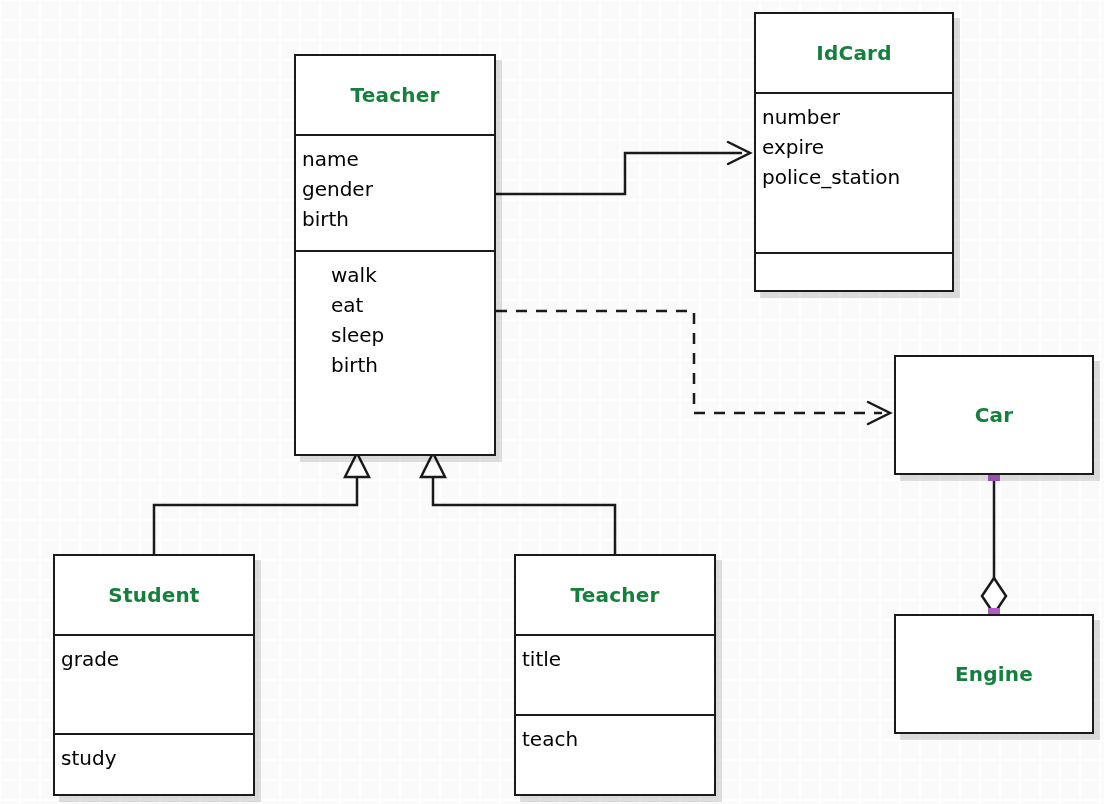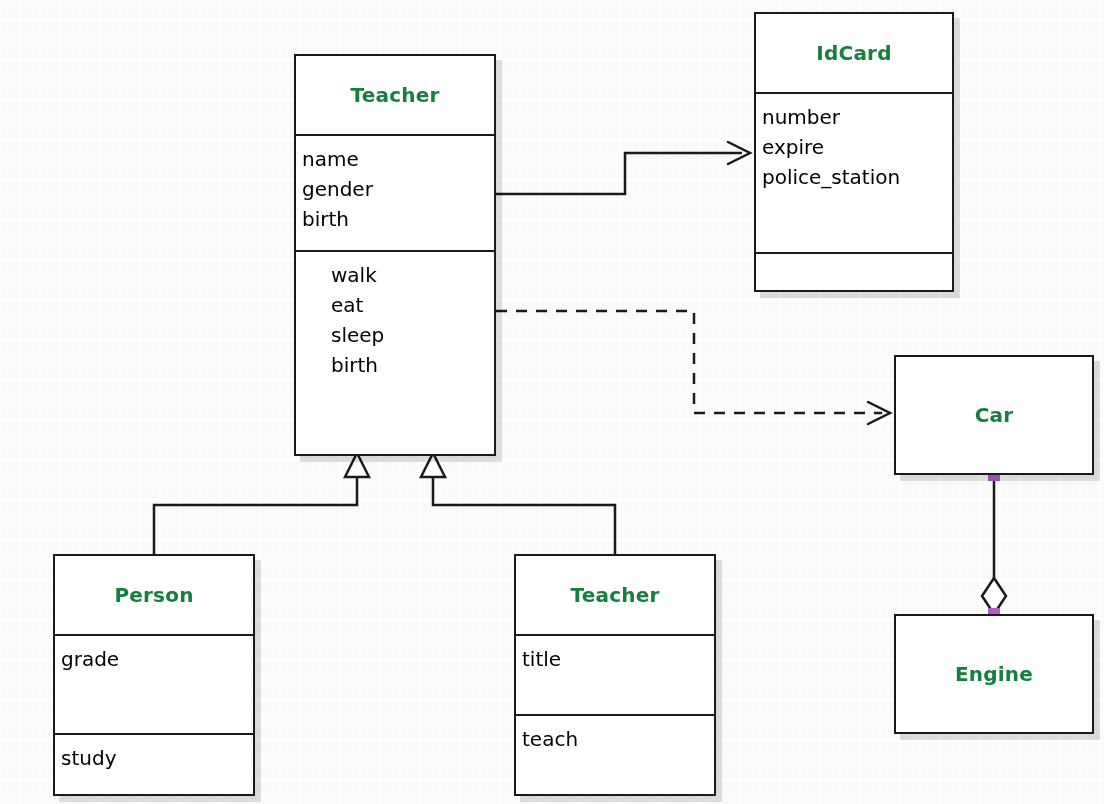--- a/index.html
+++ b/index.html
@@ -130,21 +130,21 @@
     <div class="compartment class-title" style="height:78px;">IdCard</div>
     <div class="compartment member-list" style="flex:1 1 auto;">
       <div class="member">number</div>
       <div class="member">expire</div>
       <div class="member">police_station</div>
     </div>
     <div class="compartment empty-compartment" style="height:38px;"></div>
   </div>
 
   <div class="uml-class" style="left:53px; top:554px; width:202px; height:242px;">
-    <div class="compartment class-title" style="height:78px;">Person</div>
+    <div class="compartment class-title" style="height:78px;">Student</div>
     <div class="compartment member-list" style="height:80px;">
       <div class="member">grade</div>
     </div>
     <div class="compartment member-list" style="flex:1 1 auto;margin-top:19px;">
       <div class="member">study</div>
     </div>
   </div>
 
   <div class="uml-class" style="left:514px; top:554px; width:202px; height:242px;">
     <div class="compartment class-title" style="height:78px;text-align:right;">Teacher</div>

